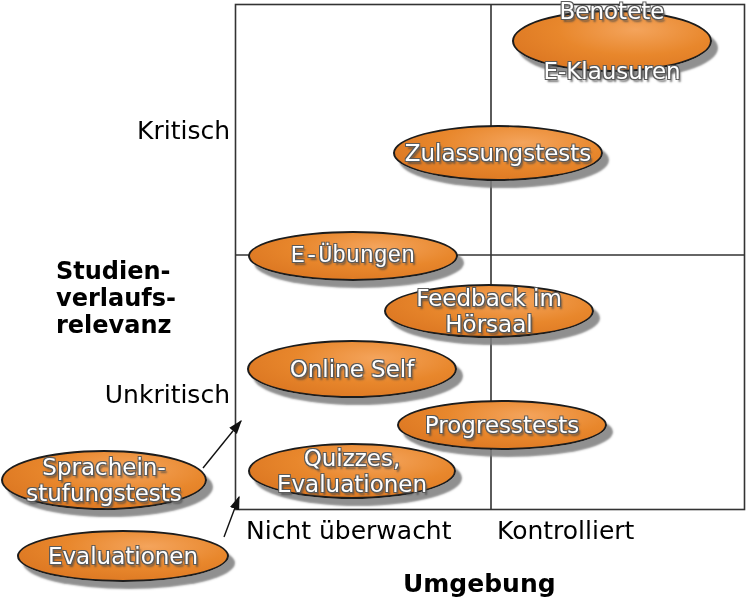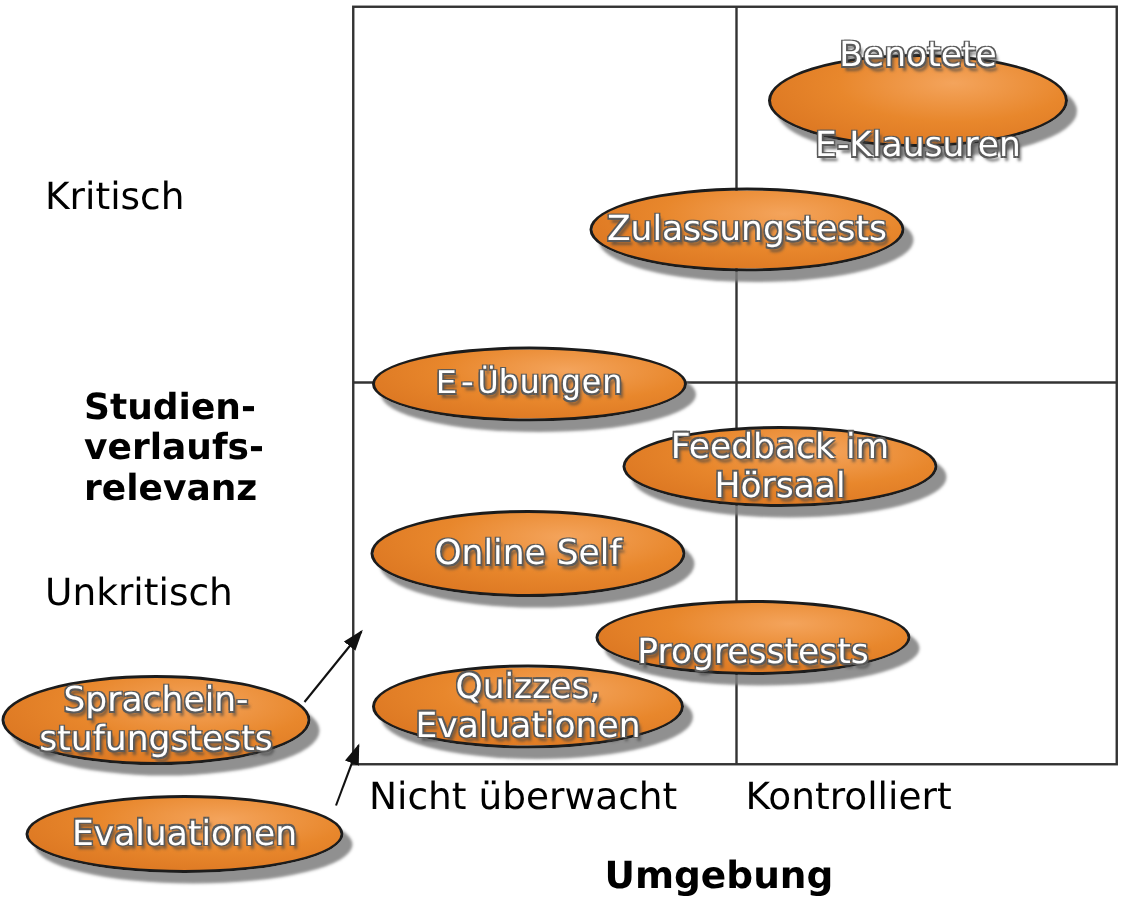--- a/index.html
+++ b/index.html
@@ -40,21 +40,21 @@
        2px  3px 2px rgba(70,70,70,0.75);
   }
   .axis-label{
     position:absolute;
     z-index:1;
     color:#000000;
     font-size:25px;
     line-height:27px;
   }
   .bold{font-weight:bold;}
-  .right{}
+  .right{text-align:right;}
   .center{text-align:left;}
 </style>
 </head>
 <body>
 
 <div id="canvas">
 
   <svg id="gridsvg" width="748" height="606" viewBox="0 0 748 606">
     <defs>
       <marker id="arrowhead" markerWidth="11" markerHeight="8" refX="9" refY="3.5" orient="auto" markerUnits="strokeWidth">
@@ -75,43 +75,43 @@
     <span>verlaufs-</span><br>
     <span>relevanz</span>
   </div>
 
   <div class="axis-label right" style="left:30px;top:381px;width:200px;">Unkritisch</div>
 
   <div class="axis-label center" style="left:246px;top:517px;width:250px;">Nicht überwacht</div>
   <div class="axis-label center" style="left:497px;top:517px;width:250px;">Kontrolliert</div>
   <div class="axis-label center bold" style="left:403px;top:570px;width:200px;">Umgebung</div>
 
-  <div class="node" style="left:512px;top:36px;width:200px;height:62px;gap:34px;">
+  <div class="node" style="left:512px;top:10px;width:200px;height:62px;gap:34px;">
     <span>Benotete</span>
     <span>E-Klausuren</span>
   </div>
 
   <div class="node" style="left:393px;top:125px;width:210px;height:56px;">
     <span>Zulassungstests</span>
   </div>
 
   <div class="node" style="left:248px;top:231px;width:210px;height:50px;font-family:Liberation Mono, monospace;">
     <span>E-Übungen</span>
   </div>
 
-  <div class="node" style="left:415px;top:284px;width:210px;height:54px;">
+  <div class="node" style="left:384px;top:284px;width:210px;height:54px;">
     <span>Feedback im</span>
     <span>Hörsaal</span>
   </div>
 
   <div class="node" style="left:247px;top:340px;width:210px;height:58px;">
     <span>Online Self</span>
   </div>
 
-  <div class="node" style="left:397px;top:400px;width:210px;height:50px;justify-content:flex-end;">
+  <div class="node" style="left:397px;top:400px;width:210px;height:50px;">
     <span>Progresstests</span>
   </div>
 
   <div class="node" style="left:248px;top:443px;width:208px;height:56px;">
     <span>Quizzes,</span>
     <span>Evaluationen</span>
   </div>
 
   <div class="node" style="left:1px;top:450px;width:206px;height:60px;text-align:center;">
     <span>Sprachein-</span>

